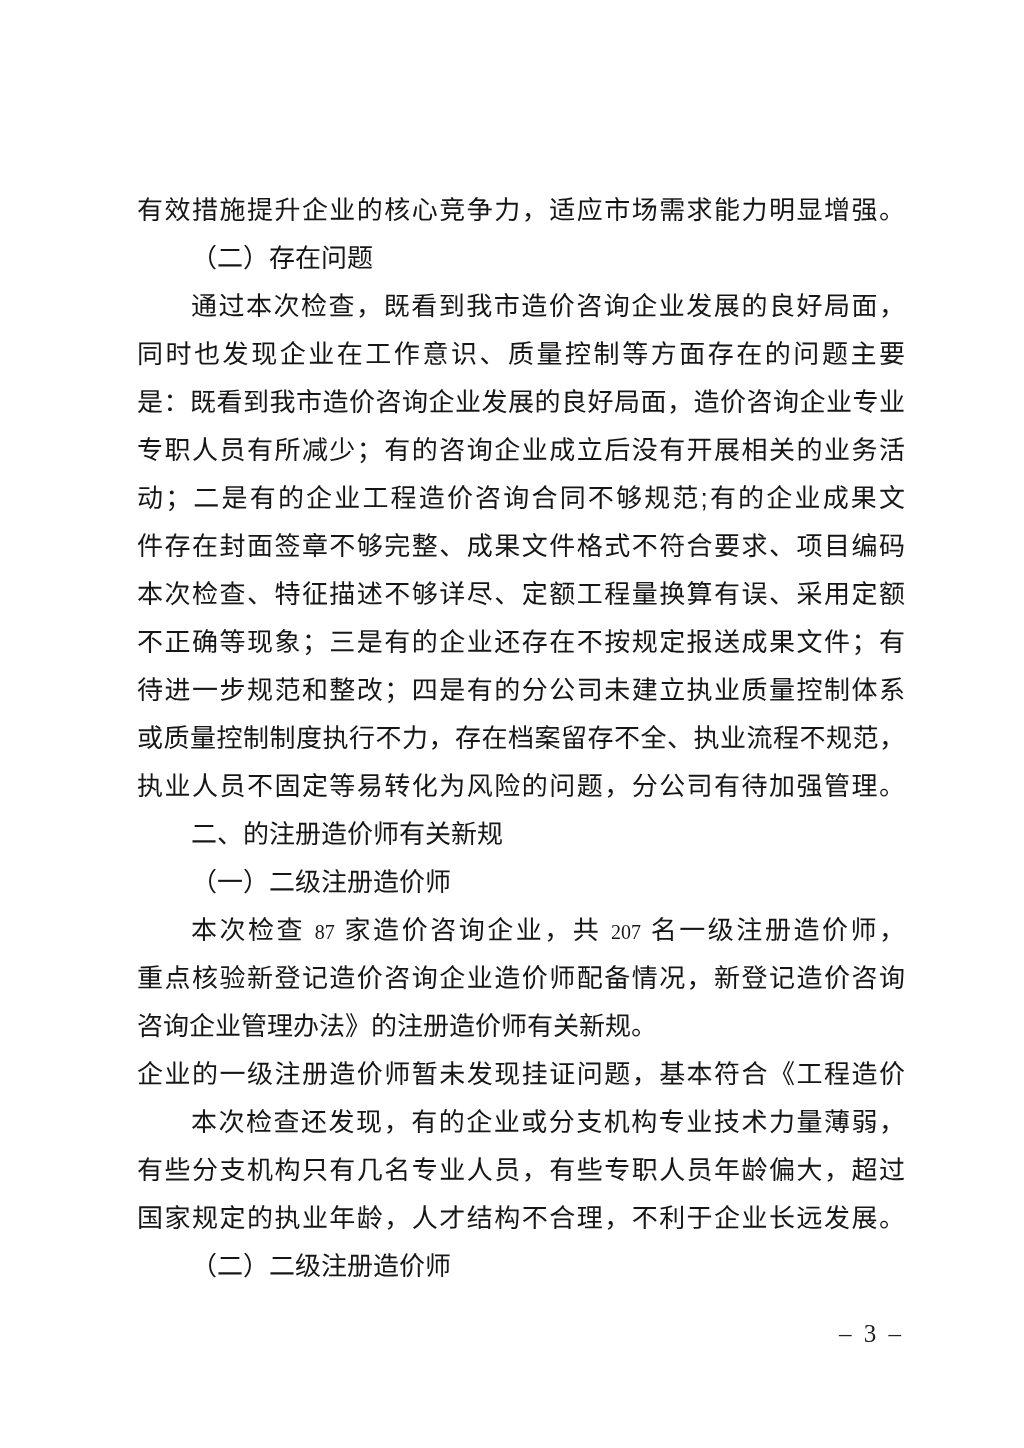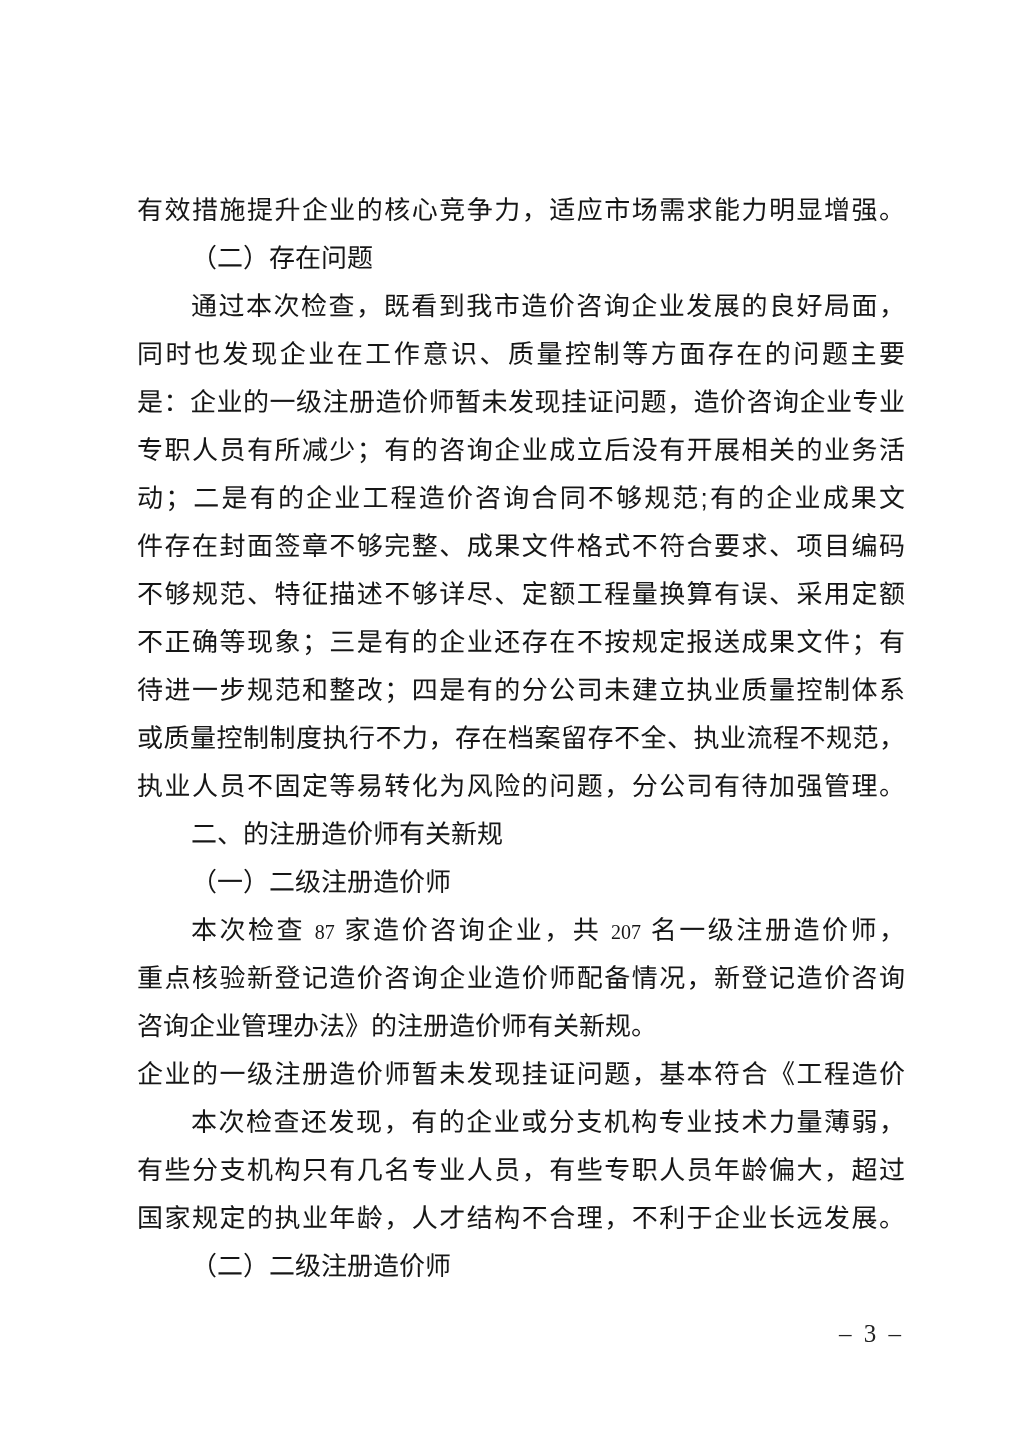--- a/index.html
+++ b/index.html
@@ -47,25 +47,25 @@
 </style>
 </head>
 <body>
 
 <div class="page">
   <div class="content">
     <div class="line fill">有效措施提升企业的核心竞争力，适应市场需求能力明显增强。</div>
     <div class="line indent">（二）存在问题</div>
     <div class="line indent fill">通过本次检查，既看到我市造价咨询企业发展的良好局面，</div>
     <div class="line fill">同时也发现企业在工作意识、质量控制等方面存在的问题主要</div>
-    <div class="line fill">是：企业的一级注册造价师暂未发现挂证问题，造价咨询企业专业</div>
+    <div class="line fill">是：既看到我市造价咨询企业发展的良好局面，造价咨询企业专业</div>
     <div class="line fill">专职人员有所减少；有的咨询企业成立后没有开展相关的业务活</div>
     <div class="line fill">动；二是有的企业工程造价咨询合同不够规范;有的企业成果文</div>
     <div class="line fill">件存在封面签章不够完整、成果文件格式不符合要求、项目编码</div>
-    <div class="line fill">不够规范、特征描述不够详尽、定额工程量换算有误、采用定额</div>
+    <div class="line fill">本次检查、特征描述不够详尽、定额工程量换算有误、采用定额</div>
     <div class="line fill">不正确等现象；三是有的企业还存在不按规定报送成果文件；有</div>
     <div class="line fill">待进一步规范和整改；四是有的分公司未建立执业质量控制体系</div>
     <div class="line fill">或质量控制制度执行不力，存在档案留存不全、执业流程不规范，</div>
     <div class="line fill">执业人员不固定等易转化为风险的问题，分公司有待加强管理。</div>
     <div class="line indent">二、的注册造价师有关新规</div>
     <div class="line indent">（一）二级注册造价师</div>
     <div class="line indent fill">
       <span>本次检查 </span><span class="num">87</span><span> 家造价咨询企业，共 </span><span class="num">207</span><span> 名一级注册造价师，</span>
     </div>
     <div class="line fill">重点核验新登记造价咨询企业造价师配备情况，新登记造价咨询</div>

